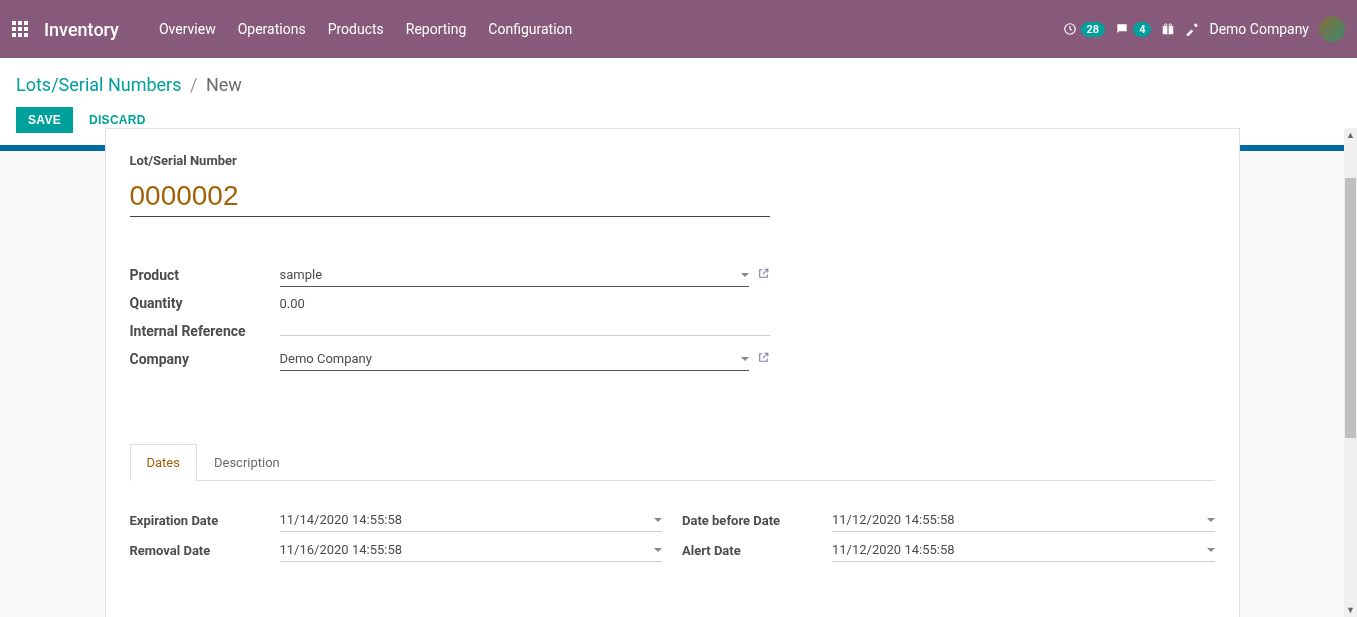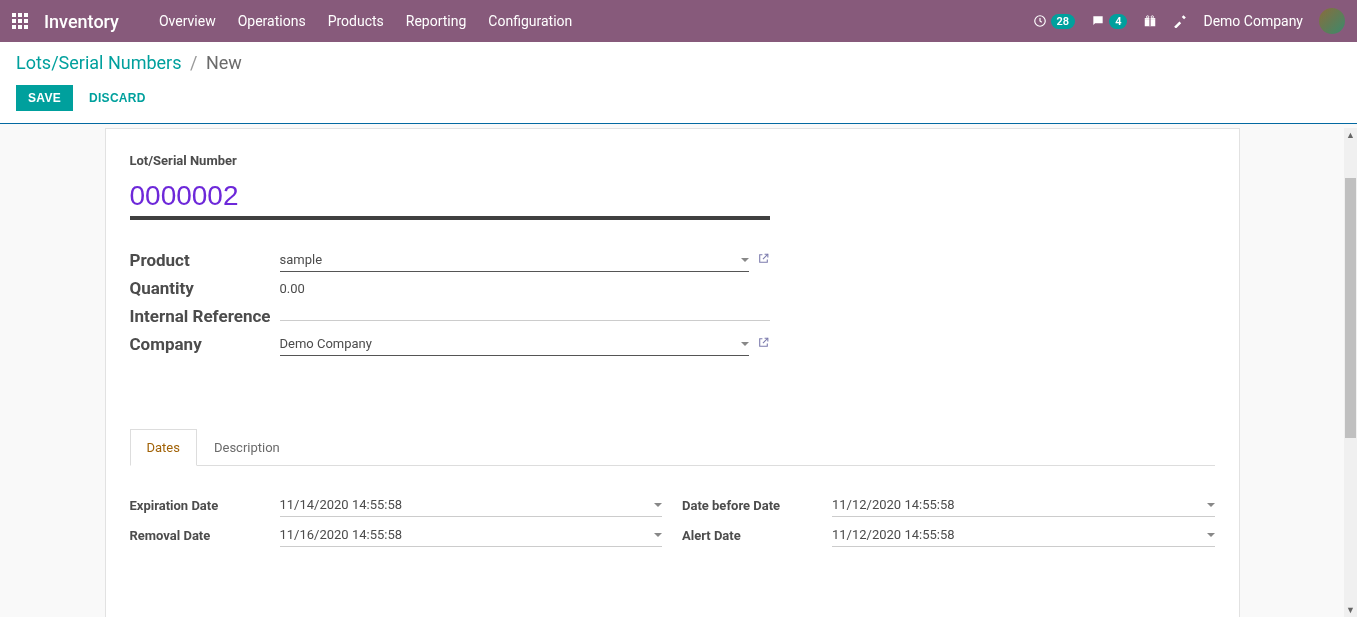--- a/index.html
+++ b/index.html
@@ -1,47 +1,47 @@
 <!DOCTYPE html>
 <html><head>
 <meta charset="utf-8">
 <style>
 * { box-sizing: border-box; margin: 0; padding: 0; }
 body { font-family: -apple-system, BlinkMacSystemFont, "Segoe UI", Roboto, "Helvetica Neue", Arial, sans-serif; font-size: 13px; color: #4c4c4c; background: #f9f9f9; width: 1357px; height: 617px; overflow: hidden; position: relative; }
 
-.topbar { background: #875a7b; height: 42px; display: flex; align-items: center; padding: 0 12px; color: #fff; }
+.topbar { background: #875a7b; height: 58px; display: flex; align-items: center; padding: 0 12px; color: #fff; }
 .apps-icon { display: grid; grid-template-columns: repeat(3, 4px); grid-template-rows: repeat(3, 4px); gap: 2px; margin-right: 16px; cursor: pointer; }
 .apps-icon span { background: #fff; width: 4px; height: 4px; }
 .app-title { font-size: 18px; font-weight: 500; margin-right: 40px; }
 .nav-menu { display: flex; gap: 22px; }
 .nav-item { color: #fff; font-size: 14px; cursor: pointer; }
-.topbar-right { margin-left: auto; display: flex; align-items: center; gap: 16px; }
+.topbar-right { margin-left: auto; display: flex; align-items: center; gap: 10px; }
 .pill { display: inline-flex; align-items: center; gap: 4px; cursor: pointer; font-size: 12px; }
 .pill .badge { background: #00a09d; color: #fff; border-radius: 8px; padding: 1px 6px; font-size: 11px; font-weight: 600; }
 .company-name { font-size: 14px; }
 .avatar { width: 26px; height: 26px; border-radius: 50%; background: linear-gradient(135deg, #8a6d3b, #3b8a6d); }
 
-.controlbar { background: #fff; border-bottom: 1px solid #0369a1; padding: 10px 16px 12px 16px; }
+.controlbar { background: #fff; border-bottom: 6px solid #0369a1; padding: 16px 16px 12px 16px; }
 .breadcrumb { font-size: 18px; margin-bottom: 12px; }
 .breadcrumb .crumb-link { color: #00a09d; cursor: pointer; }
 .breadcrumb .sep { color: #999; margin: 0 4px; }
 .breadcrumb .crumb-current { color: #6b6b6b; }
 .btnrow { display: flex; gap: 4px; align-items: center; }
 .btn-primary { background: #00a09d; color: #fff; border: none; padding: 6px 12px; font-weight: 700; font-size: 12px; cursor: pointer; letter-spacing: 0.3px; }
 .btn-link { background: none; border: none; color: #00a09d; font-weight: 700; font-size: 12px; padding: 6px 12px; cursor: pointer; letter-spacing: 0.3px; }
 
 .content-wrap { position: absolute; top: 128px; bottom: 0; left: 0; right: 13px; overflow: hidden; }
 .form-sheet { background: #fff; border: 1px solid #e2e2e2; margin: 0 auto; width: 1135px; min-height: 600px; padding: 24px 24px 40px 24px; position: relative; }
 
 .field-label-bold { font-weight: 700; font-size: 13px; margin-bottom: 8px; display: block; }
-.h1-input { font-size: 28px; border: none; border-bottom: 4px solid #404040; padding: 4px 0; width: 640px; color: #6d28d9; outline: none; margin-bottom: 26px; }
+.h1-input { font-size: 28px; border: none; border-bottom: 1px solid #404040; padding: 4px 0; width: 640px; color: #a16207; outline: none; margin-bottom: 44px; }
 
 .form-group { display: flex; flex-direction: column; gap: 0; width: 640px; }
 .form-row { display: flex; align-items: center; min-height: 28px; }
-.form-row .lbl { width: 150px; font-weight: 700; font-size: 17px; color: #4c4c4c; }
+.form-row .lbl { width: 150px; font-weight: 700; font-size: 14px; color: #4c4c4c; }
 .form-row .fld { flex: 1; display: flex; align-items: center; gap: 8px; }
 .select-like { flex: 1; border: none; border-bottom: 1px solid #555; padding: 4px 0; font-size: 13px; color: #4c4c4c; display: flex; justify-content: space-between; align-items: center; cursor: pointer; }
 .caret-down { width: 0; height: 0; border-left: 4px solid transparent; border-right: 4px solid transparent; border-top: 4px solid #888; }
 .ext-link { color: #7c7bad; cursor: pointer; font-size: 13px; }
 .static-val { font-size: 13px; color: #4c4c4c; padding: 4px 0; }
 
 .tabs { margin-top: 70px; border-bottom: 1px solid #ddd; display: flex; }
 .tab { padding: 10px 16px; font-size: 13px; color: #6b6b6b; cursor: pointer; border: 1px solid transparent; border-bottom: none; position: relative; top: 1px; }
 .tab.active { background: #fff; border-color: #ddd; color: #a16207; border-bottom: 1px solid #fff; }
 

